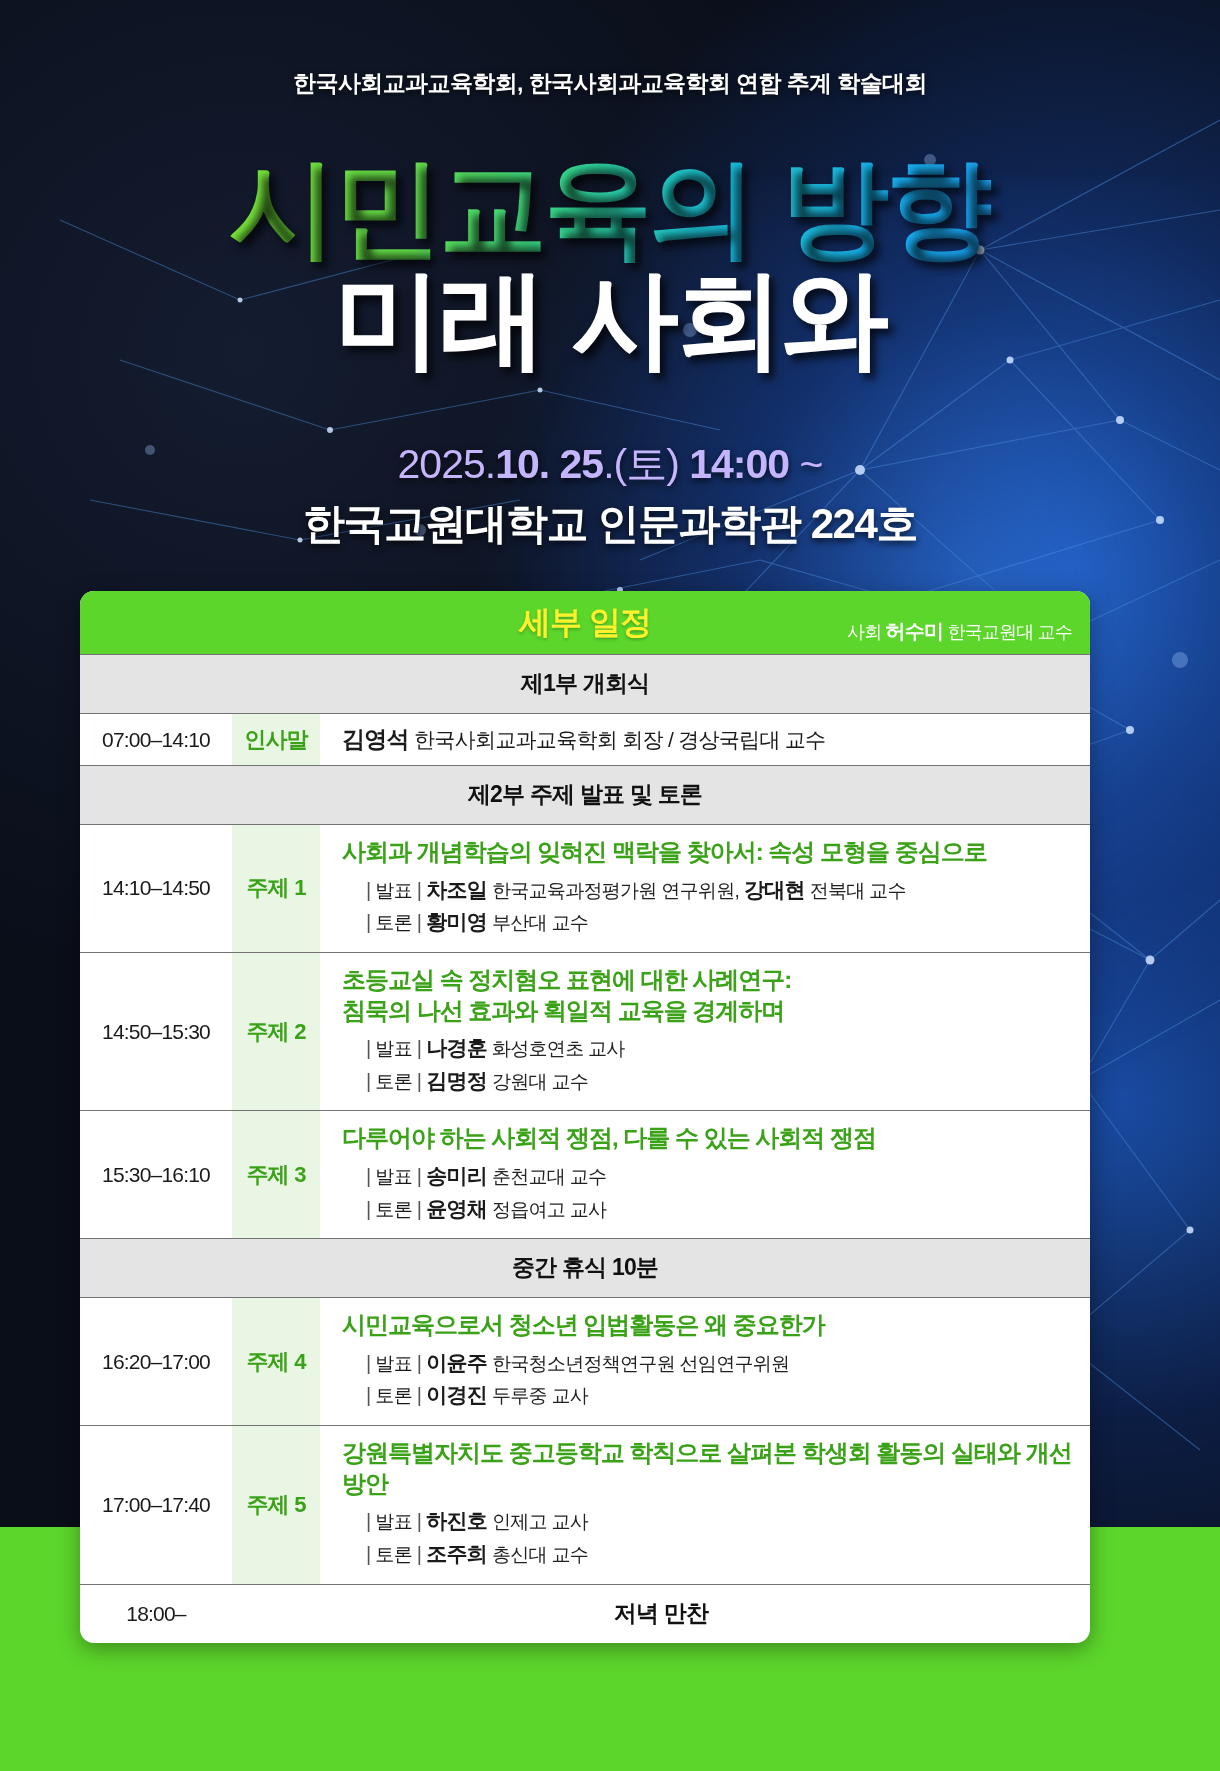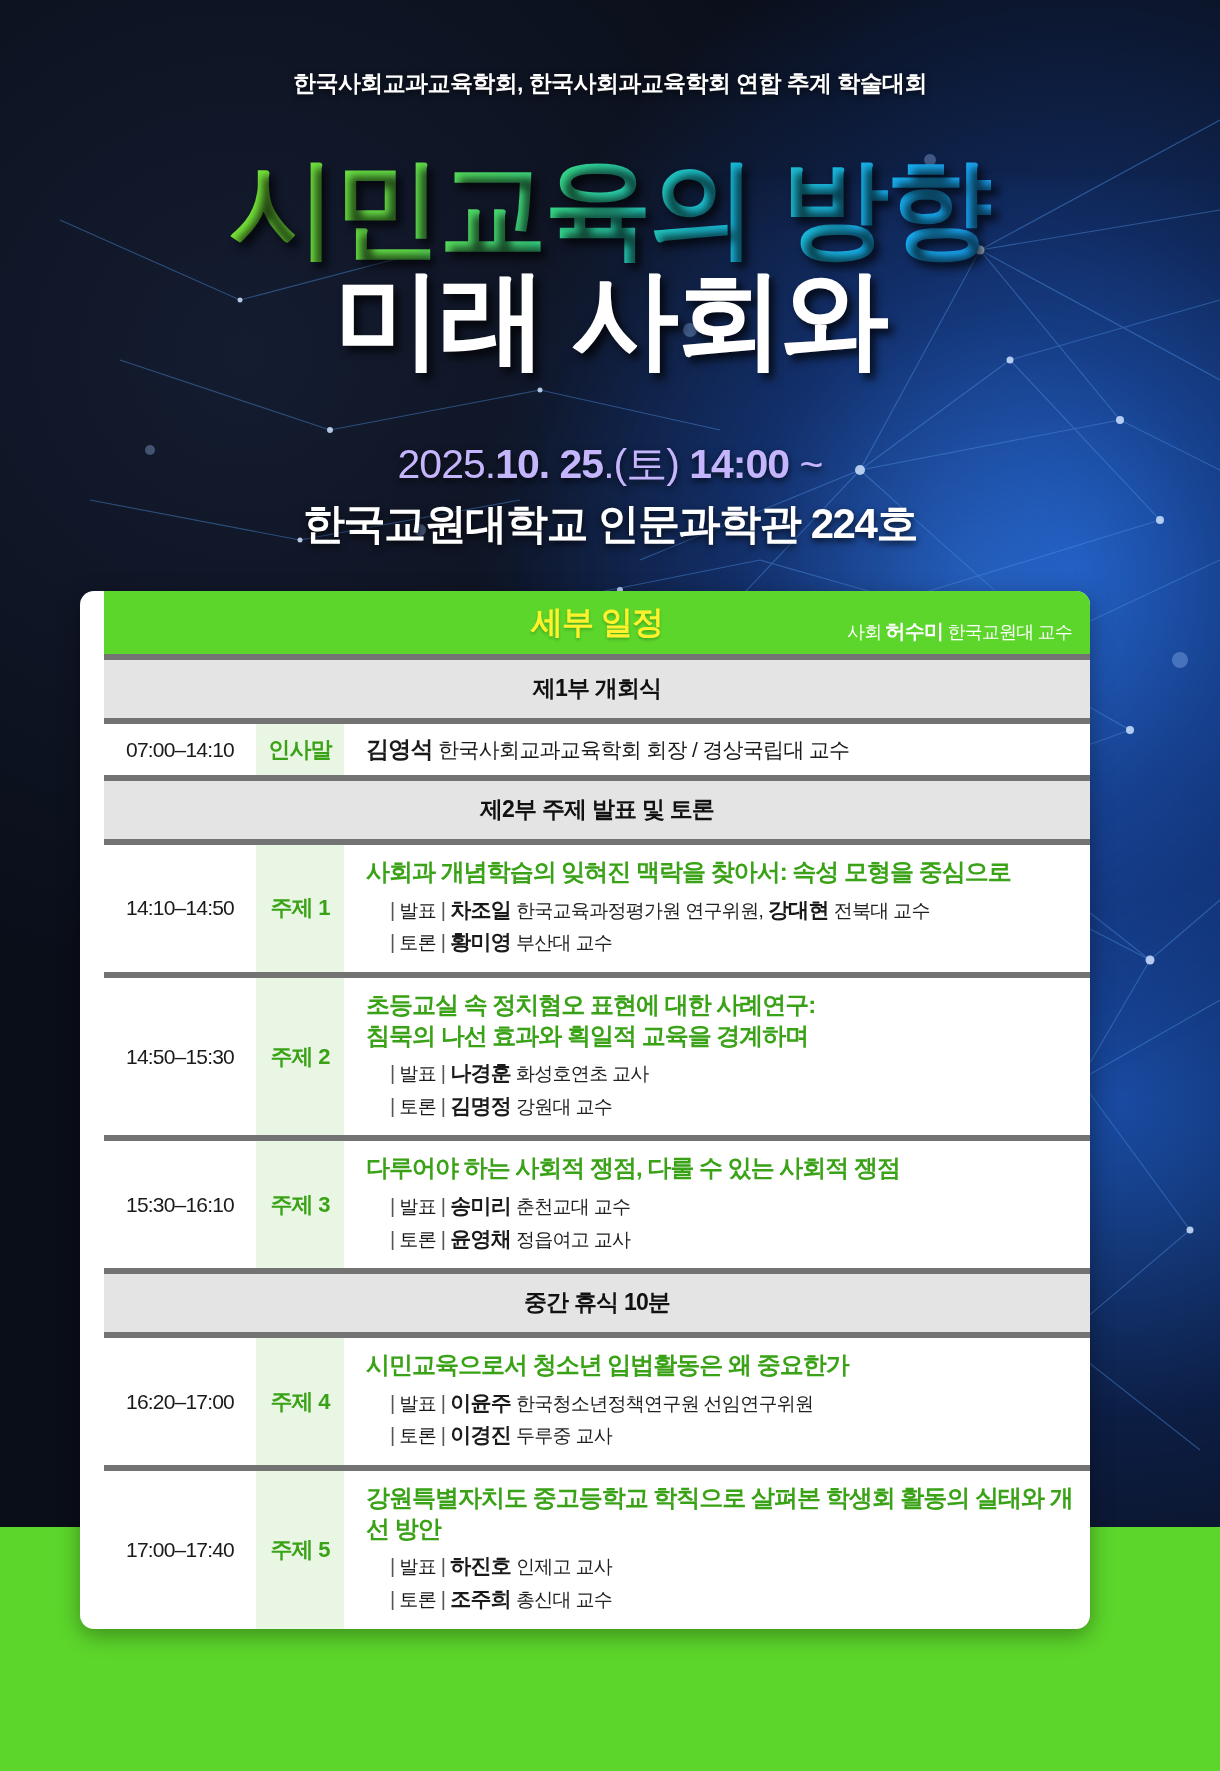--- a/index.html
+++ b/index.html
@@ -67,38 +67,37 @@
     position: absolute; top: 496px; left: 0; right: 0; text-align: center;
     color: #ffffff; font-size: 42px; font-weight: bold; letter-spacing: -1.4px;
     text-shadow: 0 3px 7px rgba(0,0,0,0.75);
   }
 
   
   .card {
     position: absolute; left: 80px; top: 591px; width: 1010px;
     border-radius: 14px; overflow: hidden; background: #ffffff;
     box-shadow: 0 6px 22px rgba(0,0,0,0.35);
-    padding-left: 24px;
   }
   .card-head {
     position: relative; background: #5cd62b; height: 63px;
     display: flex; align-items: center; justify-content: center;
   }
   .card-head .ttl {
     color: #fff22d; font-size: 32px; font-weight: bold; letter-spacing: -1px;
     text-shadow: 0 2px 3px rgba(0,0,0,0.22);
   }
   .card-head .mod {
     position: absolute; right: 18px; bottom: 9px;
     color: #ffffff; font-size: 18px; letter-spacing: -0.8px; white-space: nowrap;
   }
   .card-head .mod b { font-weight: bold; font-size: 20px; }
 
   table.sched { width: 100%; border-collapse: collapse; table-layout: fixed; }
-  table.sched td { border-top: 6px solid #737373; vertical-align: middle; }
+  table.sched td { border-top: 1px solid #737373; vertical-align: middle; }
   .col-time { width: 152px; }
   .col-tag  { width: 88px; }
 
   .band td {
     background: #e4e4e4; text-align: center;
     font-size: 23px; font-weight: bold; letter-spacing: -0.8px;
     color: #111111; padding: 13px 0 14px;
   }
   .band-first td { border-top: none; }
 
@@ -353,19 +352,23 @@
               <span class="aff">인제고 교사</span>
             </div>
             <div class="person">
               <span class="bar">|</span> <span class="role">토론</span> <span class="bar">|</span>
               <span class="nm">조주희</span>
               <span class="aff">총신대 교수</span>
             </div>
           </td>
         </tr>
 
+        <tr>
+          <td class="time">18:00–</td>
+          <td class="center-strong" colspan="2">저녁 만찬</td>
+        </tr>
 
       </tbody>
     </table>
   </div>
 
 
 </div>
 
 </body></html>

